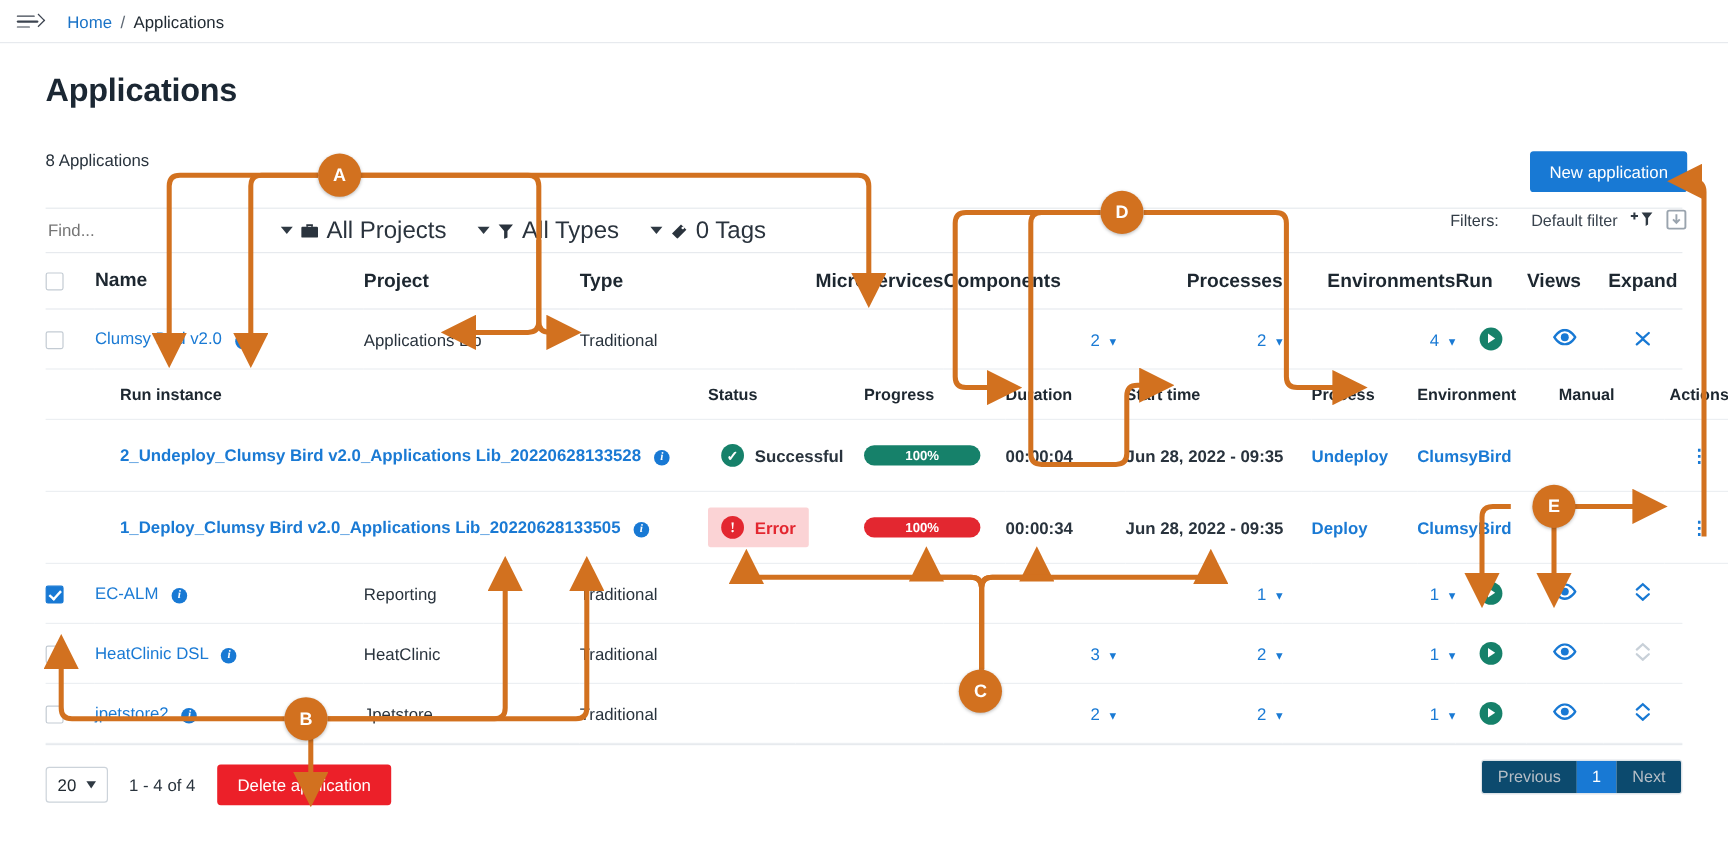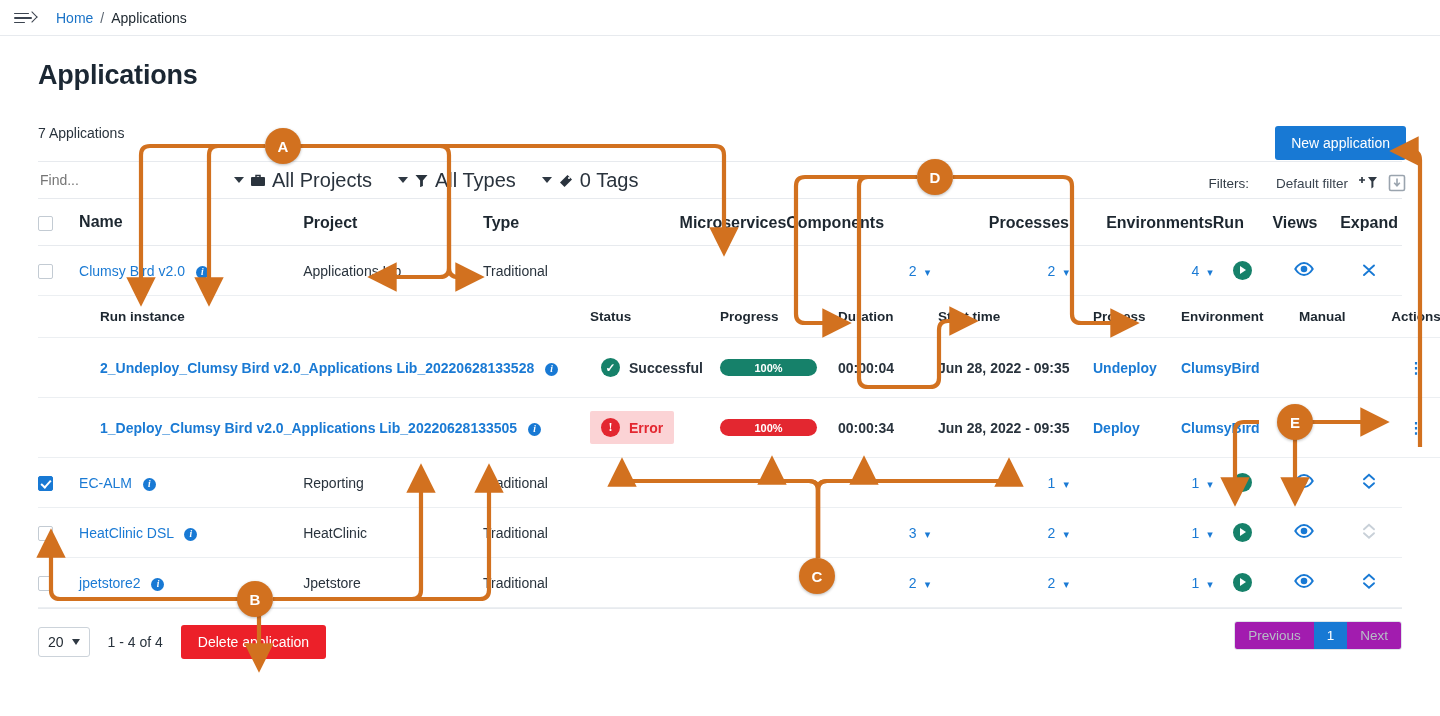--- a/index.html
+++ b/index.html
@@ -56,21 +56,21 @@
     font-size:13.5px; color:#3a444f;
   }
   .filtersrow .lbl{ color:#323c46; }
   .dfilter{ display:flex; align-items:center; gap:7px; color:#3a444f; cursor:pointer;}
   .caret{ width:0;height:0;border-left:5px solid transparent;border-right:5px solid transparent;
           border-top:6px solid #2b3views; border-top-color:#2f3943; }
   .icobtn{ cursor:pointer; display:flex; align-items:center; }
 
   
   .strip{
-    margin-top:16px; border-top:1px solid #e7eaee; border-bottom:1px solid #e7eaee;
+    margin-top:28px; border-top:1px solid #e7eaee; border-bottom:1px solid #e7eaee;
     height:38px; display:flex; align-items:center; gap:0;
   }
   .findinput{
     border:0; outline:0; font-size:14px; color:#8d97a1; width:170px;
     font-family:inherit; background:transparent;
   }
   .chip{ display:flex; align-items:center; gap:7px; margin-left:26px; cursor:pointer;
          font-size:20px; color:#2b3views; color:#2a333d; }
   .chip .cr{ width:0;height:0;border-left:5px solid transparent;border-right:5px solid transparent;
              border-top:6px solid #2f3943; }
@@ -161,21 +161,21 @@
   .pagesel{
     border:1px solid #ccd3da; border-radius:3px; padding:6px 9px; font-size:14px;
     display:flex; align-items:center; gap:8px; background:#fff; cursor:pointer;
   }
   .pagesel .cr{ width:0;height:0;border-left:4.5px solid transparent;border-right:4.5px solid transparent;
                 border-top:6px solid #2f3943;}
   .range{ font-size:14px; color:#29333d;}
   .delbtn{ background:#ec2029; color:#fff; border:0; border-radius:3px; font-size:14px;
            padding:9px 17px; cursor:pointer; font-family:inherit;}
   .pager{ position:absolute; right:0; top:12px; display:flex; border:1px solid #dfe4e9; border-radius:3px; overflow:hidden;}
-  .pager div{ padding:6px 13px; font-size:13.5px; color:#b6bec6; cursor:pointer; background:#a21caf;}
+  .pager div{ padding:6px 13px; font-size:13.5px; color:#b6bec6; cursor:pointer; background:#0c4a6e;}
   .pager div.on{ background:#1879d4; color:#fff; }
 
   
   #anno{ position:absolute; left:0; top:0; width:1440px; height:716px; pointer-events:none; }
   .badge{
     position:absolute; width:36px; height:36px; border-radius:50%;
     background:#d2711f; color:#fff; font-weight:700; font-size:15px;
     display:flex; align-items:center; justify-content:center;
     box-shadow:0 1px 3px rgba(0,0,0,.28);
   }
@@ -194,21 +194,21 @@
     <a>Home</a>
     <span class="sep">/</span>
     <span class="cur">Applications</span>
   </div>
 </div>
 
 <div class="page">
   <h1 class="title">Applications</h1>
 
   <div class="countrow">
-    <span class="count">7 Applications</span>
+    <span class="count">8 Applications</span>
   </div>
 
   <button class="newappbtn">New application</button>
 
   <div class="filtersrow">
     <span class="lbl">Filters:</span>
     <span class="dfilter">
       <span class="caret"></span>
       <span>Default filter</span>
     </span>

